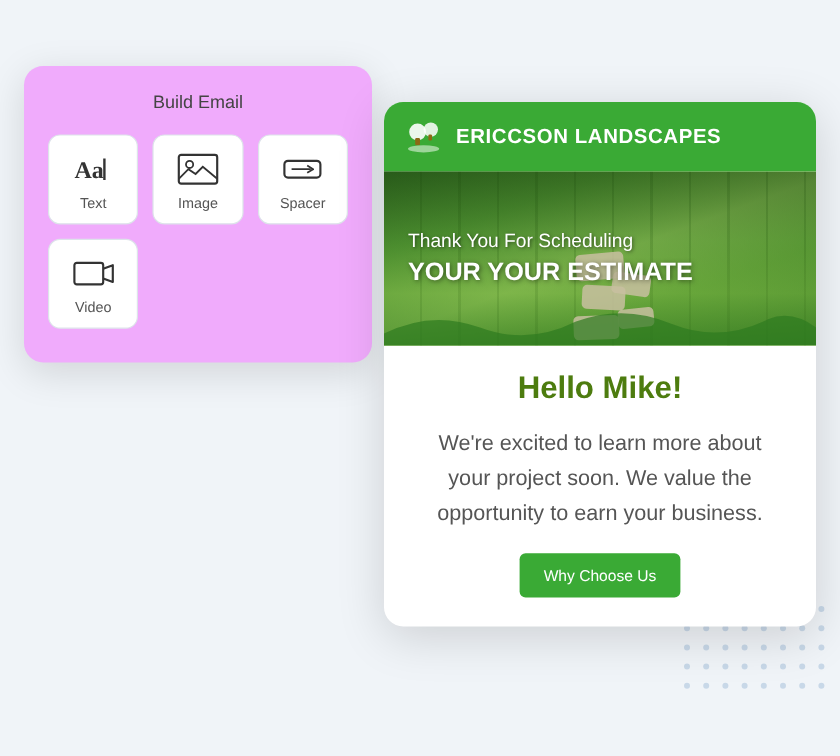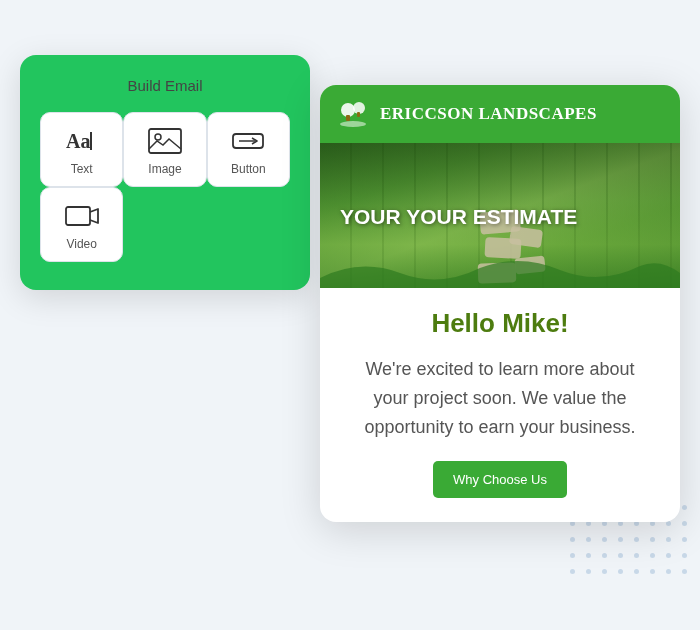--- a/index.html
+++ b/index.html
@@ -42,38 +42,39 @@
       background: #c8d8e8;
       display: block;
     }
 
     
     .build-email-card {
       position: absolute;
       top: 30px;
       left: 0;
       width: 290px;
-      background: #22c55e;
+      background: #f0abfc;
       border-radius: 16px;
       box-shadow: 0 8px 32px rgba(0,0,0,0.13);
       padding: 22px 20px 28px;
       z-index: 2;
     }
 
     .build-email-title {
       text-align: center;
       font-size: 15px;
       color: #444;
       margin-bottom: 18px;
       font-weight: 500;
     }
 
     .build-email-grid {
       display: grid;
       grid-template-columns: repeat(3, 1fr);
+      gap: 12px;
     }
 
     .build-item {
       border: 1.5px solid #dde3ea;
       border-radius: 10px;
       padding: 14px 8px 10px;
       display: flex;
       flex-direction: column;
       align-items: center;
       gap: 7px;
@@ -122,21 +123,20 @@
       display: flex;
       align-items: center;
       justify-content: center;
     }
 
     .email-header-brand {
       font-size: 17px;
       font-weight: 700;
       color: #fff;
       letter-spacing: 0.5px;
-      font-family: Liberation Serif, serif;
     }
 
     .email-hero {
       position: relative;
       height: 145px;
       overflow: hidden;
       background: linear-gradient(135deg, #2d5a1b 0%, #4a8c2a 30%, #6ab04c 60%, #a8d57a 100%);
     }
 
     
@@ -314,21 +314,21 @@
 
 
       <div class="build-item">
         <div class="build-item-icon">
           <svg width="36" height="28" viewBox="0 0 36 28" fill="none">
             <rect x="3" y="7" width="30" height="14" rx="3" stroke="#333" stroke-width="1.8" fill="none"></rect>
             <polyline points="22,11 27,14 22,17" stroke="#333" stroke-width="1.5" fill="none" stroke-linejoin="round"></polyline>
             <line x1="9" y1="14" x2="25" y2="14" stroke="#333" stroke-width="1.5"></line>
           </svg>
         </div>
-        <div class="build-item-label">Button</div>
+        <div class="build-item-label">Spacer</div>
       </div>
 
       <div class="build-item">
         <div class="build-item-icon">
           <svg width="36" height="28" viewBox="0 0 36 28" fill="none">
             <rect x="2" y="5" width="24" height="18" rx="2" stroke="#333" stroke-width="1.8" fill="none"></rect>
             <polyline points="26,10 34,7 34,21 26,18" stroke="#333" stroke-width="1.8" fill="none" stroke-linejoin="round"></polyline>
           </svg>
         </div>
         <div class="build-item-label">Video</div>
@@ -364,20 +364,21 @@
         <div class="stone" style="width:38px;height:20px;bottom:5px;left:28px;transform:rotate(-2deg);"></div>
         <div class="stone" style="width:32px;height:18px;bottom:42px;left:60px;transform:rotate(8deg);"></div>
         <div class="stone" style="width:30px;height:16px;bottom:15px;left:65px;transform:rotate(-6deg);"></div>
       </div>
 
       <svg style="position:absolute;bottom:0;left:0;width:100%;height:40px;" viewBox="0 0 360 40" preserveAspectRatio="none" fill="none">
         <path d="M0,30 Q40,10 80,25 Q120,40 160,20 Q200,5 240,22 Q280,38 320,18 Q340,10 360,25 L360,40 L0,40Z" fill="#2d7a20" opacity="0.7"></path>
       </svg>
 
       <div class="email-hero-text">
+        <div class="hero-line1">Thank You For Scheduling</div>
         <div class="hero-line2">YOUR YOUR ESTIMATE</div>
       </div>
     </div>
 
     <div class="email-body">
       <div class="email-greeting">Hello Mike!</div>
       <div class="email-body-text">We're excited to learn more about your project soon. We value the opportunity to earn your business.</div>
       <div class="email-buttons">
         <button class="btn-why">Why Choose Us</button>
       </div>

